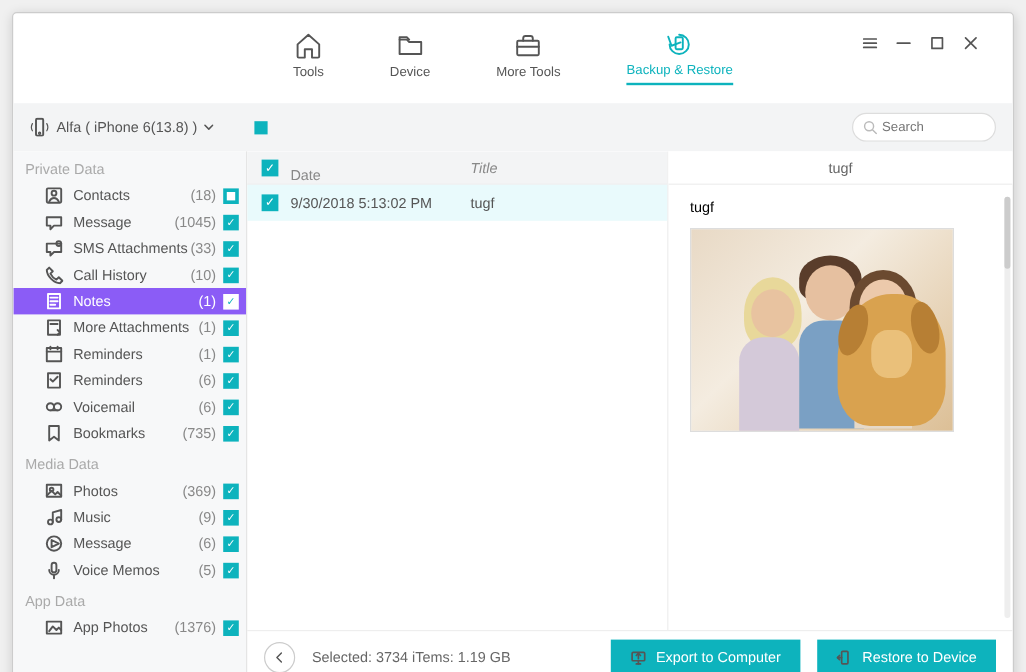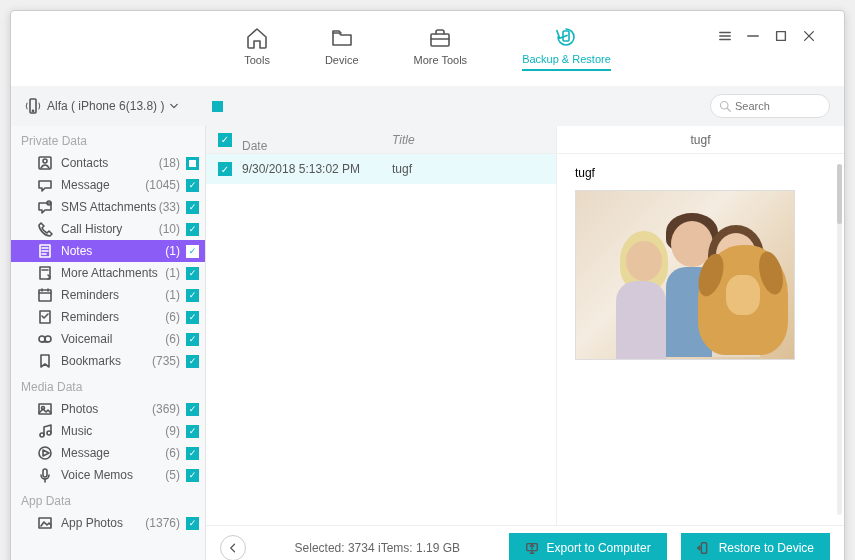--- a/index.html
+++ b/index.html
@@ -72,21 +72,21 @@
 .photo .dog .ear{position:absolute;width:22px;height:44px;background:#b77f34;border-radius:50%;}
 .photo .dog .ear.l{left:2px;top:8px;transform:rotate(18deg);}
 .photo .dog .ear.r{right:6px;top:6px;transform:rotate(-14deg);}
 .photo .body1{position:absolute;left:40px;top:90px;width:50px;height:80px;background:#d4c9d9;border-radius:20px 20px 0 0;}
 .photo .body2{position:absolute;left:90px;top:76px;width:54px;height:90px;background:#7aa0c4;border-radius:20px 20px 0 0;}
 .photo .body3{position:absolute;left:136px;top:86px;width:48px;height:80px;background:#e6d9c8;border-radius:20px 20px 0 0;}
 
 
 .footer{height:44px;border-top:1px solid #eee;display:flex;align-items:center;padding:0 14px;gap:14px;font-size:12px;}
 .back-btn{width:26px;height:26px;border:1px solid #ccc;border-radius:50%;display:flex;align-items:center;justify-content:center;color:#888;cursor:pointer;}
-.footer .info{flex:1;text-align:center;color:#666;}
+.footer .info{flex:1;text-align:left;color:#666;}
 .btn{height:30px;padding:0 16px;background:#0db3bd;color:#fff;border:none;display:flex;align-items:center;gap:8px;font-size:12px;cursor:pointer;}
 .btn svg{width:14px;height:14px;}
 
 svg{stroke:#555;stroke-width:1.6;fill:none;stroke-linecap:round;stroke-linejoin:round;}
 </style>
 </head>
 <body>
 
 <div class="window">
 

